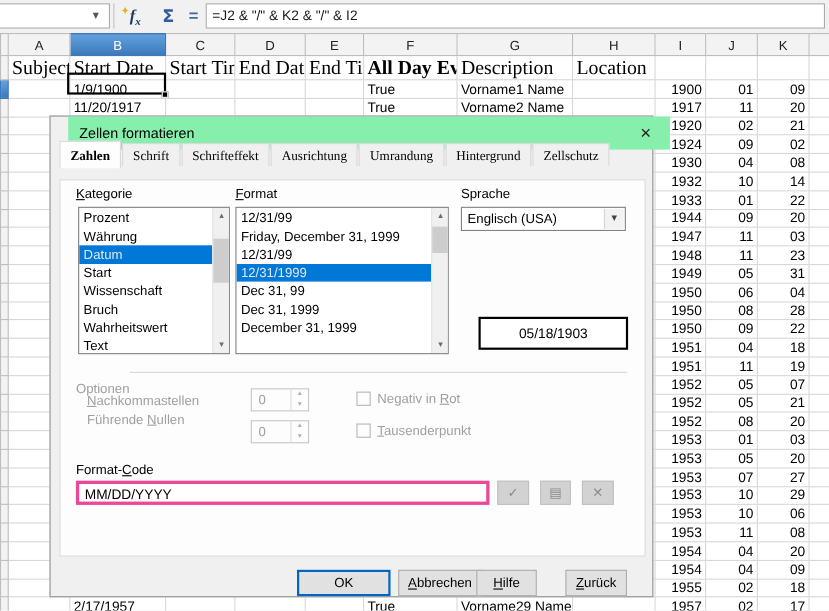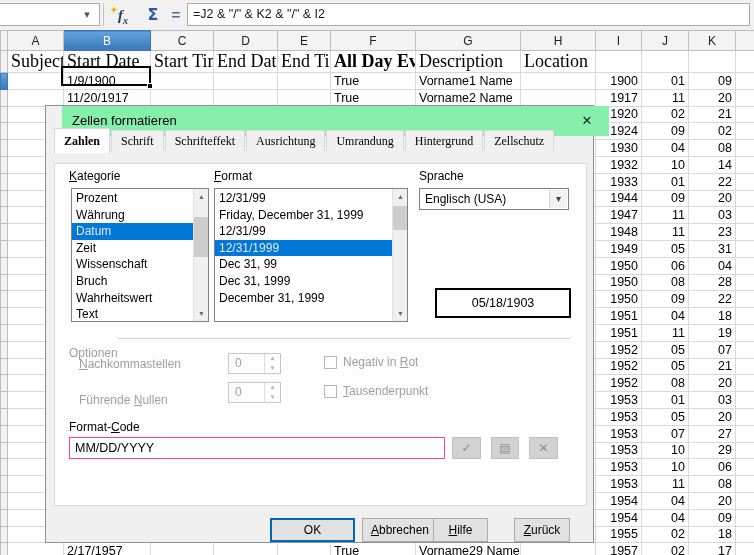--- a/index.html
+++ b/index.html
@@ -88,21 +88,21 @@
   .spinner { position:absolute; width:53px; height:21px; background:#fdfdfd; border:1px solid #c6c6c6; }
   .spinner .val { position:absolute; left:6px; top:0; line-height:19px; color:#9f9f9f; font-size:12px; }
   .spinner .btns { position:absolute; right:0; top:0; width:16px; height:19px; border-left:1px solid #dcdcdc; }
   .spinner .btns div { height:9.5px; text-align:center; font-size:6px; line-height:9px; color:#b0b0b0; }
 
   .checkbox { position:absolute; height:15px; }
   .checkbox .box { position:absolute; left:0; top:1px; width:13px; height:13px; background:#fdfdfd; border:1px solid #b6b6b6; }
   .checkbox .lbl { position:absolute; left:19px; top:0; line-height:15px; color:#9f9f9f; white-space:nowrap; font-size:12px; }
 
   #fcode-input { position:absolute; left:23px; top:331px; width:376px; height:22px; background:#fff;
-                 border:1px solid #ec4899; line-height:20px; padding-left:5px; font-size:12.5px; }
+                 border:3px solid #ec4899; line-height:20px; padding-left:5px; font-size:12.5px; }
   .mini-btn { position:absolute; top:331px; width:29px; height:22px; background:#d2d2d2; border:1px solid #c0c0c0;
               text-align:center; line-height:20px; font-size:12px; color:#8b8b8b; }
   #btn-apply { left:406px; } #btn-edit { left:445px; width:28px; } #btn-del { left:483px; }
 
   .pbtn { position:absolute; top:412px; height:24px; background:#e1e1e1; border:1px solid #adadad;
           text-align:center; line-height:22px; font-size:12px; color:#000; }
   #btn-ok { left:224px; width:85px; border:2px solid #0067c0; line-height:20px; }
   #btn-cancel { left:316px; width:76px; }
   #btn-help { left:387px; width:55px; }
   #btn-back { left:468px; width:56px; }
@@ -625,21 +625,21 @@
       <div class="tab">Zellschutz</div>
     </div>
   <div id="panel"></div>
 
   <div class="dlabel" style="left:23px;top:63px"><u>K</u>ategorie</div>
   <div class="listbox" id="cat-list">
     <ul>
         <li>Prozent</li>
         <li>Währung</li>
         <li class="sel">Datum</li>
-        <li>Zeit</li>
+        <li>Start</li>
         <li>Wissenschaft</li>
         <li>Bruch</li>
         <li>Wahrheitswert</li>
         <li>Text</li>
       </ul>
     <div class="sbar">
       <div class="up">▲</div>
       <div class="thumb" style="top:28px;height:40px"></div>
       <div class="dn">▼</div>
     </div>
@@ -680,21 +680,21 @@
     <div class="btns">
         <div>▲</div>
         <div>▼</div>
       </div>
   </div>
   <div class="checkbox" style="left:278px;top:249px">
     <span class="box"></span>
     <span class="lbl">Negativ in <u>R</u>ot</span>
   </div>
 
-  <div class="dlabel dis" style="left:33px;top:287px">Führende <u>N</u>ullen</div>
+  <div class="dlabel dis" style="left:33px;top:268px">Führende <u>N</u>ullen</div>
   <div class="spinner" style="left:182px;top:276px">
     <span class="val">0</span>
     <div class="btns">
         <div>▲</div>
         <div>▼</div>
       </div>
   </div>
   <div class="checkbox" style="left:278px;top:278px">
     <span class="box"></span>
     <span class="lbl"><u>T</u>ausenderpunkt</span>

